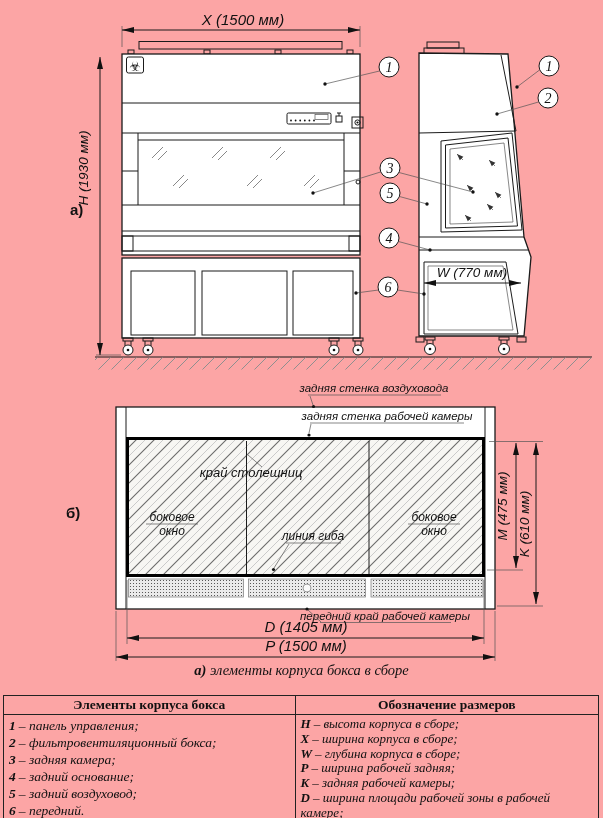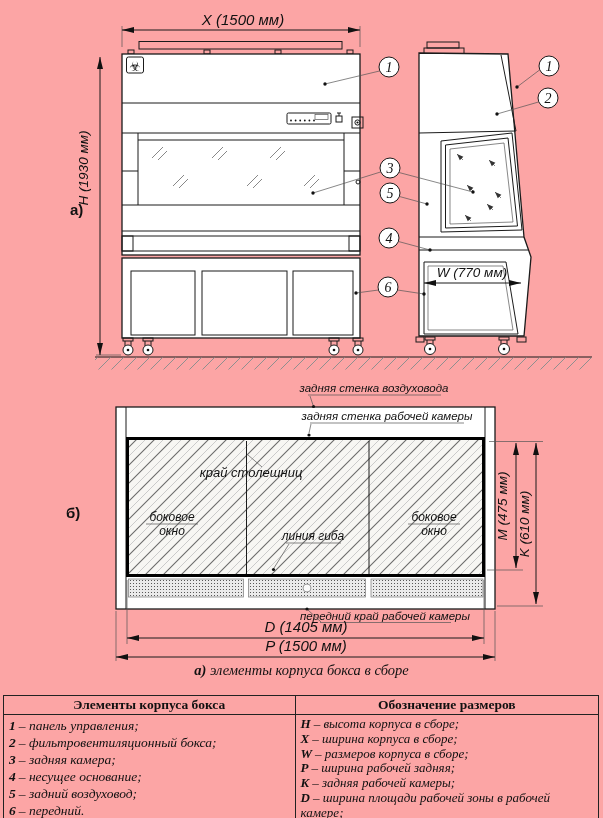--- a/index.html
+++ b/index.html
@@ -349,28 +349,28 @@
       <th class="cell-el">Элементы корпуса бокса</th>
       <th class="cell-sz">Обозначение размеров</th>
     </tr>
   </thead>
   <tbody>
     <tr>
       <td class="cell-el">
         <div class="li"><b>1</b><span>– панель управления;</span></div>
         <div class="li"><b>2</b><span>– фильтровентиляционный бокса;</span></div>
         <div class="li"><b>3</b><span>– задняя камера;</span></div>
-        <div class="li"><b>4</b><span>– несущее основание;</span></div>
+        <div class="li"><b>4</b><span>– задний основание;</span></div>
         <div class="li"><b>5</b><span>– задний воздуховод;</span></div>
         <div class="li"><b>6</b><span>– передний.</span></div>
       </td>
       <td class="cell-sz">
         <div class="li"><b>H</b><span>– высота корпуса в сборе;</span></div>
         <div class="li"><b>X</b><span>– ширина корпуса в сборе;</span></div>
-        <div class="li"><b>W</b><span>– размеров корпуса в сборе;</span></div>
+        <div class="li"><b>W</b><span>– глубина корпуса в сборе;</span></div>
         <div class="li"><b>P</b><span>– ширина рабочей задняя;</span></div>
         <div class="li"><b>K</b><span>– задняя рабочей камеры;</span></div>
         <div class="li"><b>D</b><span>– ширина площади рабочей зоны в рабочей камере;</span></div>
 
       </td>
     </tr>
   </tbody>
 </table>
 
 </div>

